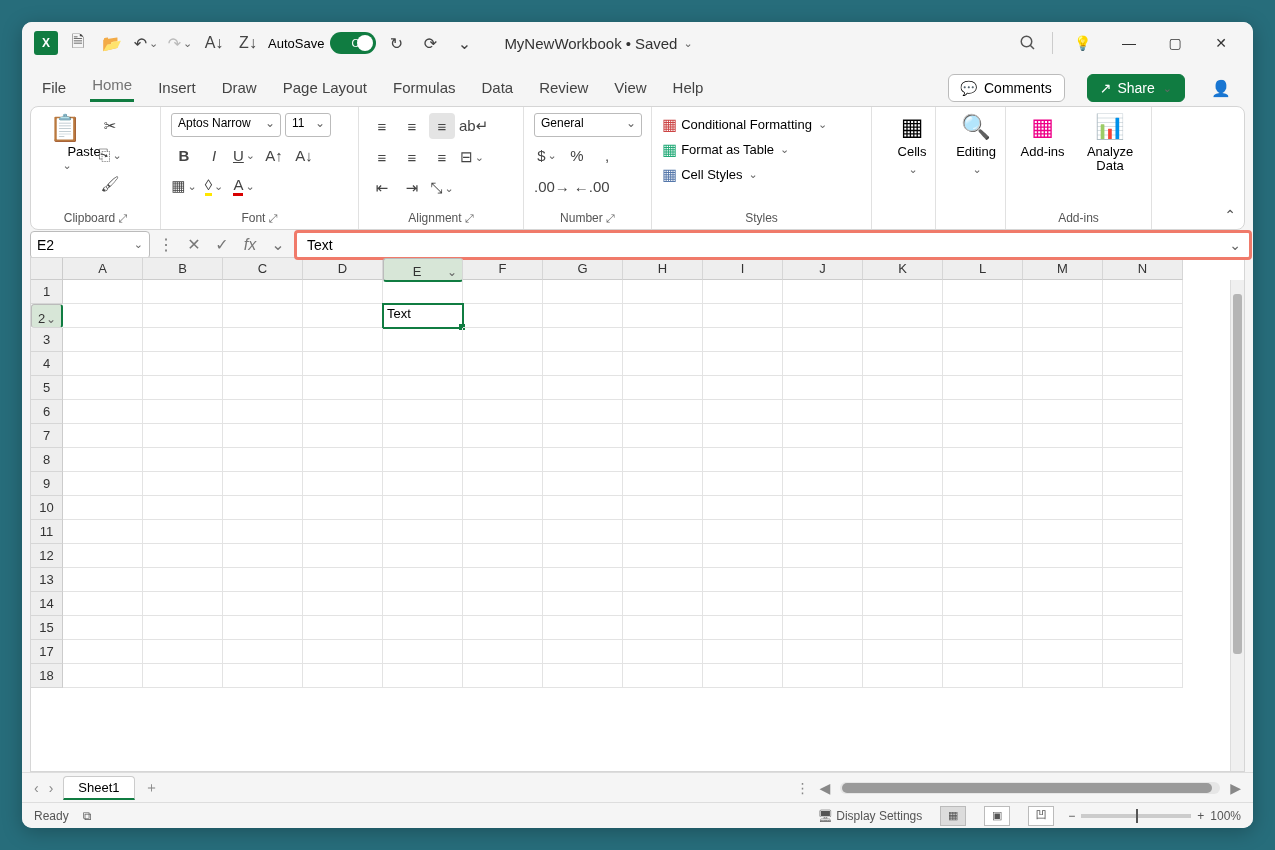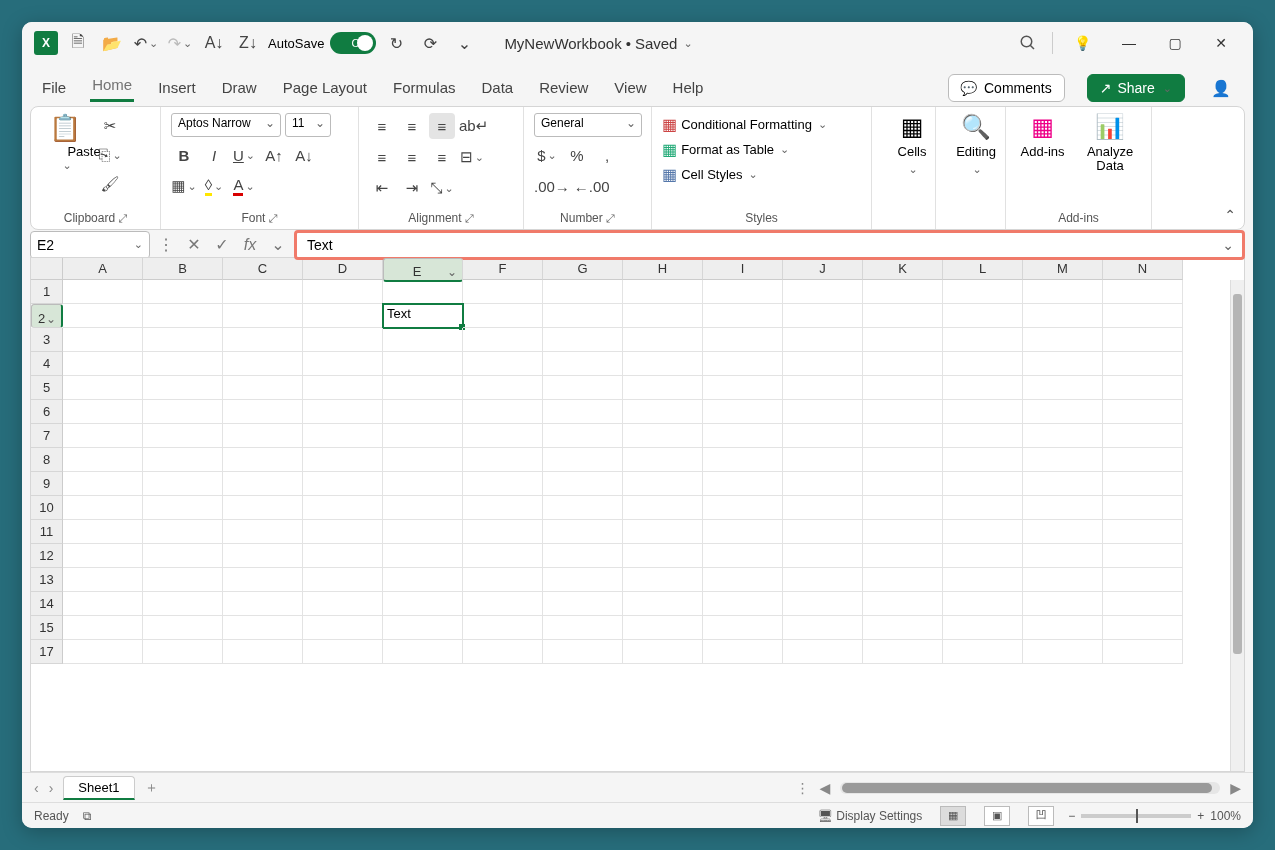--- a/index.html
+++ b/index.html
@@ -39,21 +39,21 @@
   .sel{ border:1px solid #bbb; background:#fff; font-size:12px; height:24px; padding:2px 18px 2px 6px; border-radius:3px; position:relative; cursor:pointer;}
   .sel::after{content:"⌄"; position:absolute; right:5px; top:2px; color:#666; font-size:12px;}
   .big-btn{display:flex;flex-direction:column;align-items:center;justify-content:center;width:60px;cursor:pointer;gap:4px;}
   .big-btn .ic{font-size:24px;}
   .big-btn .lbl{font-size:13px;text-align:center;line-height:1.1;}
   .chev{font-size:11px;color:#666;margin-left:2px;}
   .ribbon .collapse{position:absolute;right:8px;bottom:6px;font-size:14px;color:#555;cursor:pointer;}
   .launcher{font-size:11px;color:#666;margin-left:auto;}
 
   
-  .fx-row{ display:flex; align-items:center; margin:6px 8px 0 8px; height:17px; gap:4px;}
+  .fx-row{ display:flex; align-items:center; margin:6px 1px 0 8px; height:17px; gap:4px;}
   .namebox{ width:120px; height:28px; border:1px solid #bbb; background:#fff; display:flex; align-items:center; justify-content:space-between; padding:0 6px; font-size:14px; border-radius:4px;}
   .fbtn{width:24px;height:26px;display:flex;align-items:center;justify-content:center;color:#777;cursor:pointer;}
   .fx-input{ flex:1; height:30px; border:3px solid #f07a6a; background:#fff; padding:0 10px; font-size:14px; display:flex; align-items:center; border-radius:4px; position:relative;}
   .fx-input .dd{position:absolute;right:8px;top:4px;color:#666;}
 
   
   .grid-wrap{ flex:1; background:#fff; margin:4px 8px 0 8px; border:1px solid #d6d6d6; display:flex; flex-direction:column; overflow:hidden;}
   .colhdr{display:flex;height:22px;}
   .corner{width:32px;border-right:1px solid #ccc;border-bottom:1px solid #ccc;background:#eee;}
   .ch{width:80px;border-right:1px solid #d6d6d6;border-bottom:1px solid #ccc;background:#eee;text-align:center;font-size:13px;line-height:22px;color:#333;}
@@ -603,20 +603,37 @@
           <div class="cell"></div>
           <div class="cell"></div>
           <div class="cell"></div>
           <div class="cell"></div>
           <div class="cell"></div>
           <div class="cell"></div>
           <div class="cell"></div>
           <div class="cell"></div>
           <div class="cell"></div>
         </div>
+        <div class="row">
+          <div class="rh">18</div>
+          <div class="cell"></div>
+          <div class="cell"></div>
+          <div class="cell"></div>
+          <div class="cell"></div>
+          <div class="cell"></div>
+          <div class="cell"></div>
+          <div class="cell"></div>
+          <div class="cell"></div>
+          <div class="cell"></div>
+          <div class="cell"></div>
+          <div class="cell"></div>
+          <div class="cell"></div>
+          <div class="cell"></div>
+          <div class="cell"></div>
+        </div>
         <div class="vscroll">
         <div class="vthumb" style="height:360px;margin-top:14px;"></div>
       </div>
       </div>
   </div>
 
   <div class="sheetbar">
     <div class="sbtn">‹</div>
     <div class="sbtn">›</div>
     <div class="sheet-tab">Sheet1</div>

